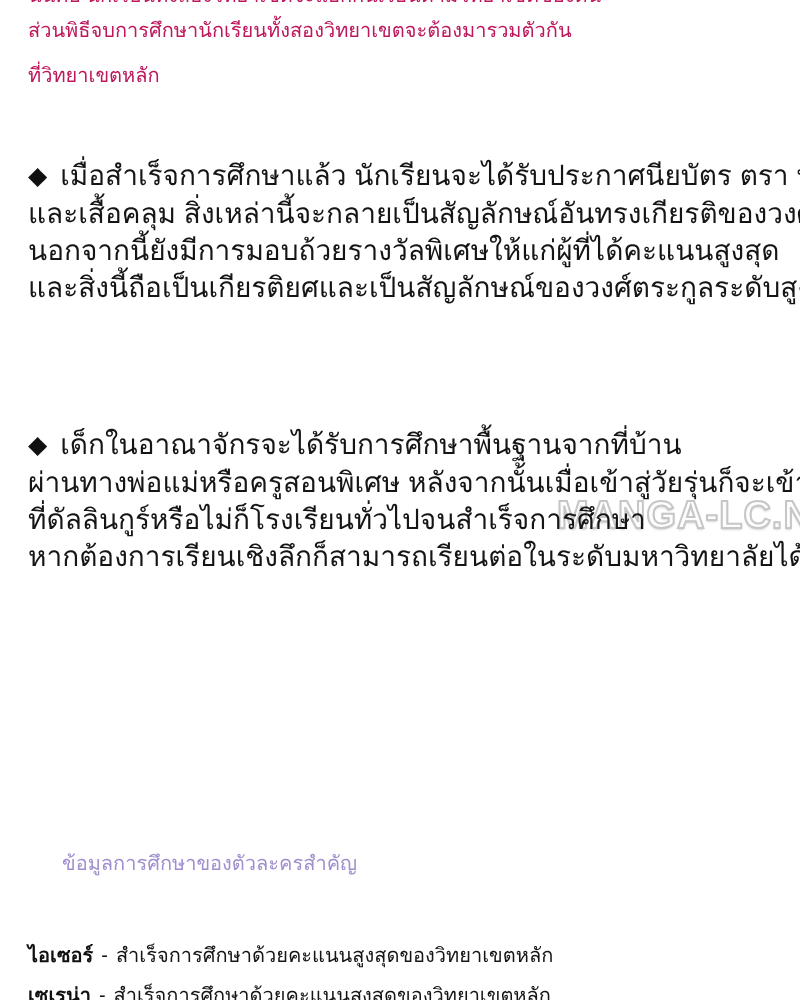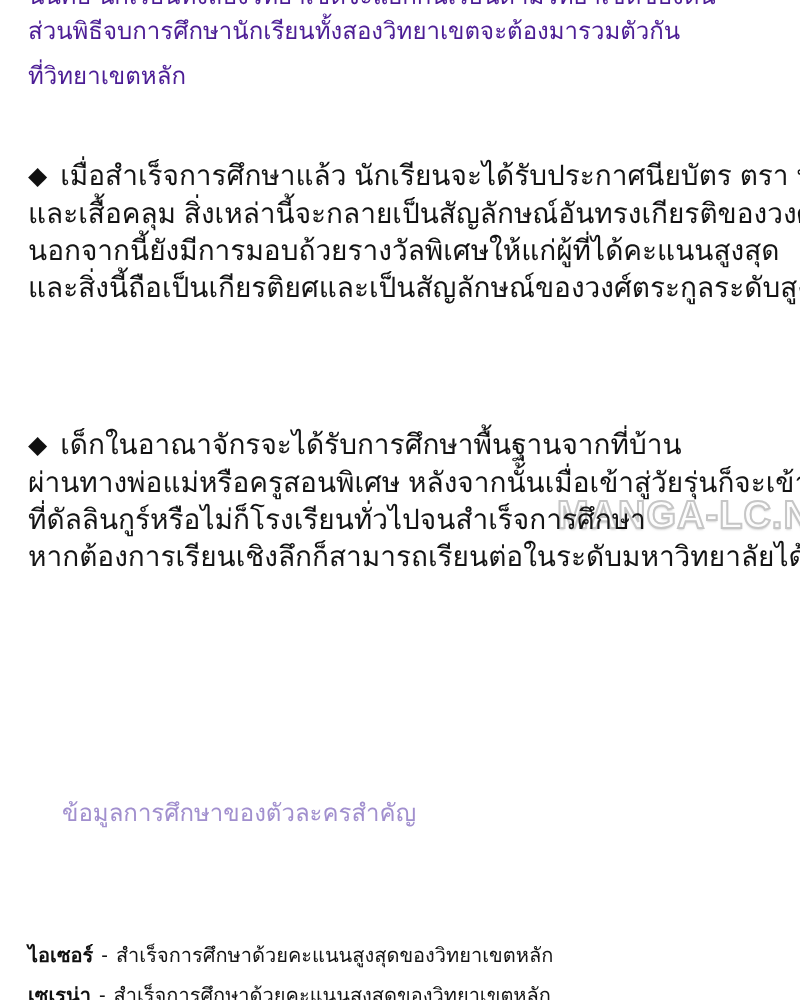--- a/index.html
+++ b/index.html
@@ -12,25 +12,25 @@
     width: 800px;
     height: 1000px;
     background: #ffffff;
     overflow: hidden;
     font-family: "Liberation Sans", "DejaVu Sans", sans-serif;
     color: #151515;
   }
   .txt-line {
     position: absolute;
     left: 28px;
-    font-size: 24px;
+    font-size: 20px;
     line-height: 37px;
     white-space: nowrap;
     z-index: 2;
-    color: #4c1d95;
+    color: #be185d;
   }
   .para {
     position: absolute;
     left: 28px;
     z-index: 2;
   }
   .para .pline {
     font-size: 28px;
     line-height: 37px;
     white-space: nowrap;
@@ -65,22 +65,22 @@
   }
   .wm-site {
     left: 557px;
     top: 494px;
     font-size: 38px;
     letter-spacing: 1px;
   }
   .section-heading {
     position: absolute;
     left: 62px;
-    top: 794px;
-    font-size: 24px;
+    top: 845px;
+    font-size: 20px;
     line-height: 37px;
     white-space: nowrap;
     color: #a18fce;
     z-index: 2;
   }
   .char-line {
     position: absolute;
     left: 28px;
     font-size: 20px;
     line-height: 38px;

